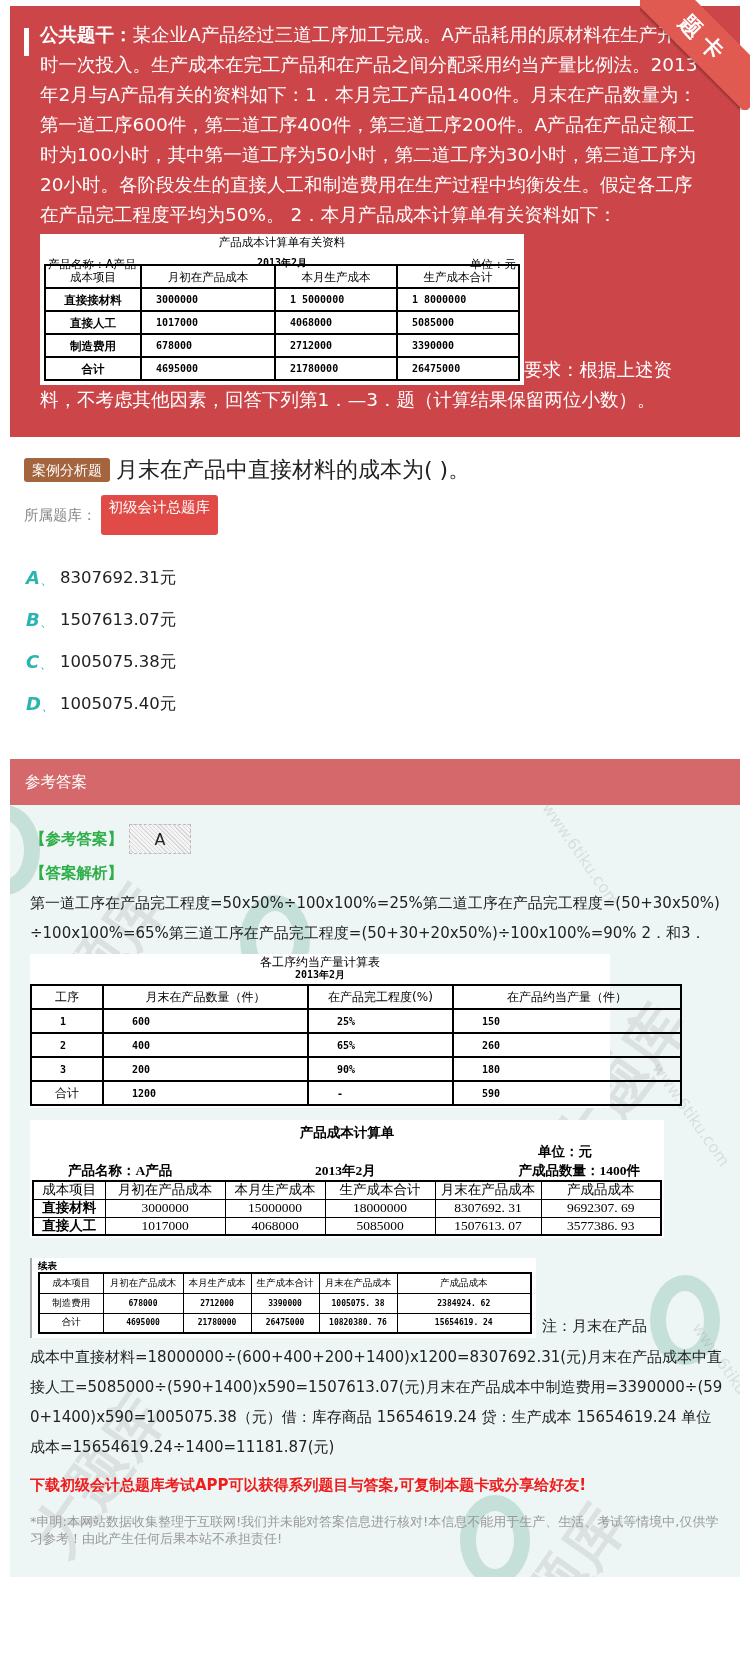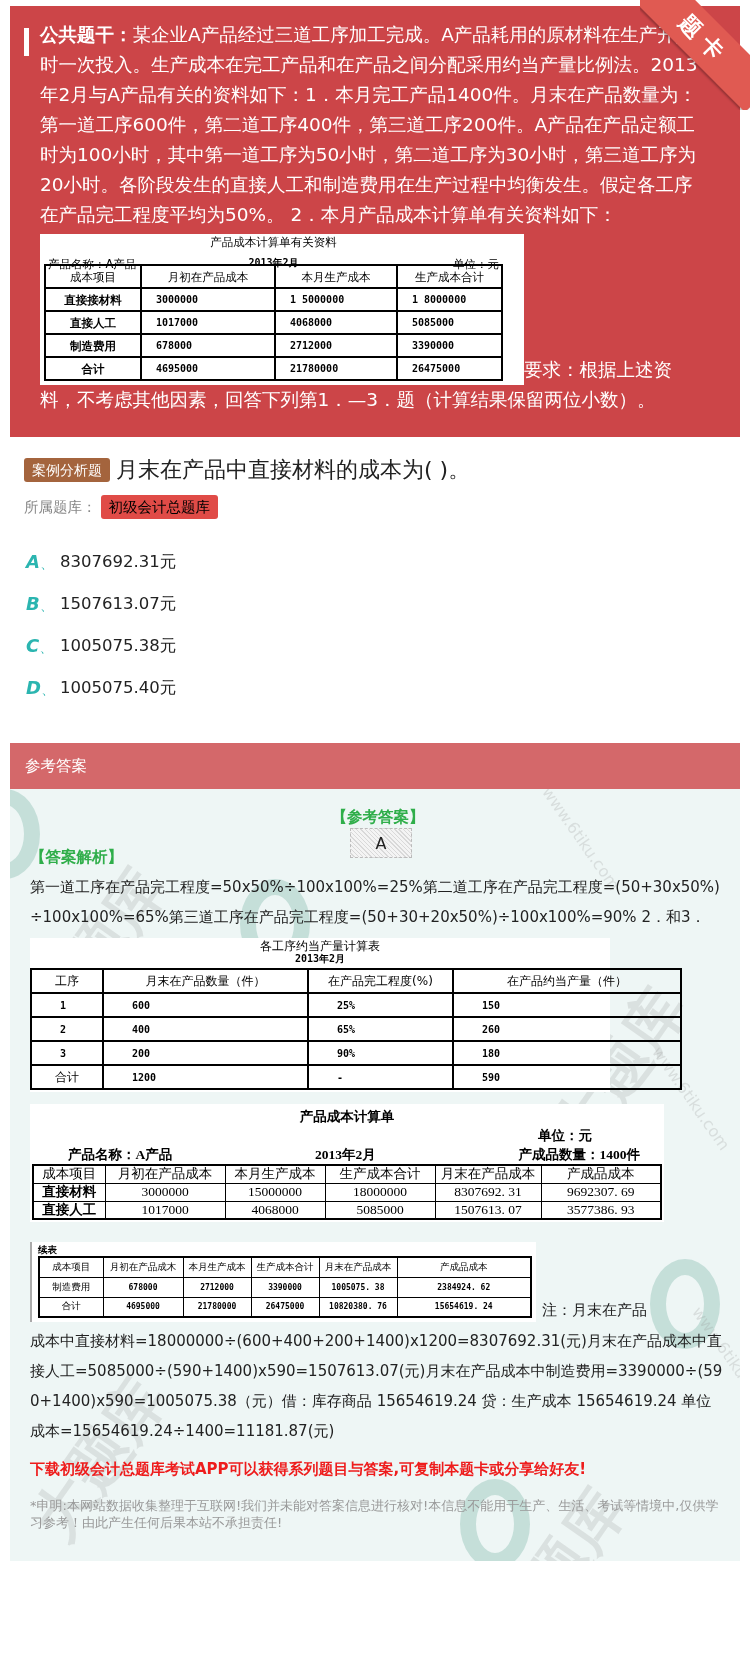--- a/index.html
+++ b/index.html
@@ -20,60 +20,60 @@
   .stem-bar { position: absolute; left: 14px; top: 22px; width: 5px; height: 28px; background: #fff; }
   .stem-label { font-weight: bold; }
   .ribbon-wrap { position: absolute; right: -10px; top: -6px; width: 110px; height: 110px; overflow: hidden; }
   .ribbon {
     position: absolute; right: -34px; top: 18px; width: 160px; height: 44px;
     background: #e05a52; color: #fff; transform: rotate(45deg);
     text-align: center; font-size: 22px; line-height: 44px; font-weight: bold; letter-spacing: 8px;
     box-shadow: 0 2px 2px rgba(0,0,0,0.25);
   }
 
-  .img-table-wrap { display: inline-block; vertical-align: bottom; background: #fff; color: #000; padding: 2px 21px 4px 4px; margin: 4px 0 0 0; width: 484px; }
+  .img-table-wrap { display: inline-block; vertical-align: bottom; background: #fff; color: #000; padding: 2px 4px 4px 4px; margin: 4px 0 0 0; width: 484px; }
   .it-head { position: relative; height: 28px; font-size: 11px; }
   .it-title { position: absolute; left: 0; right: 0; top: 0; text-align: center; font-size: 11.5px; line-height: 13px; }
   .it-date { position: absolute; left: 0; right: 0; top: 12px; text-align: center; font-size: 10px; font-weight: bold; font-family: "DejaVu Sans Mono", monospace; }
   .it-left { position: absolute; left: 4px; top: 13px; font-size: 11.5px; }
   .it-right { position: absolute; right: 4px; top: 13px; font-size: 11.5px; }
   table.img-table { border-collapse: collapse; width: 100%; border: 2px solid #000; }
   table.img-table th, table.img-table td { border: 2px solid #000; height: 23px; font-size: 11.5px; line-height: 14px; font-weight: normal; }
   table.img-table th { text-align: center; }
   table.img-table td.c0 { text-align: center; font-weight: bold; }
   table.img-table td.num { font-family: "DejaVu Sans Mono", monospace; font-weight: bold; font-size: 10px; padding-left: 14px; }
   .stem-tail { font-size: 18.5px; }
 
   
   .q-row { margin: 18px 0 0 24px; display: flex; align-items: center; }
   .q-type { background: #a4643d; color: #fff; font-size: 14px; padding: 0 8px; height: 24px; line-height: 24px; border-radius: 3px; margin-right: 6px; }
   .q-text { font-size: 22px; color: #222; }
   .bank-row { margin: 10px 0 0 24px; display: flex; align-items: center; font-size: 14.5px; color: #888; }
-  .bank-tag { background: #e04b47; color: #000000; height: 24px; line-height: 24px; padding: 0 8px; border-radius: 3px; margin-left: 4px; font-size: 14.5px; }
+  .bank-tag { background: #e04b47; color: #ffffff; height: 40px; line-height: 24px; padding: 0 8px; border-radius: 3px; margin-left: 4px; font-size: 14.5px; }
 
   .options { margin: 22px 0 0 26px; }
   .option { display: flex; align-items: center; height: 42px; cursor: pointer; }
   .opt-letter { color: #2bb5b0; font-weight: bold; font-style: italic; font-size: 18px; width: 34px; }
   .opt-letter .dun { font-style: normal; font-weight: normal; font-size: 14px; }
   .opt-text { font-size: 16.5px; color: #222; }
 
   
   .ans-header {
     margin: 34px 10px 0 10px; width: 730px; height: 46px; background: #d4686a; color: #fff;
     display: flex; align-items: center; justify-content: space-between; padding: 0 14px 0 15px; font-size: 15.5px;
   }
   .ans-body {
     position: relative; margin: 0 10px; width: 730px; background: #eef6f5; padding: 14px 14px 30px 20px; overflow: hidden;
   }
   .wm { position: absolute; pointer-events: none; }
   .wm-ring { width: 70px; height: 90px; border-radius: 50%; border: 16px solid rgba(120,180,165,0.35); }
   .wm-text { color: rgba(150,150,150,0.22); font-size: 60px; font-weight: bold; transform: rotate(-55deg); white-space: nowrap; }
   .wm-url { color: rgba(150,150,150,0.25); font-size: 16px; transform: rotate(55deg); white-space: nowrap; }
 
-  .ref-row { display: flex; align-items: center; height: 32px; margin-top: 4px; position: relative; flex-direction: column; }
+  .ref-row { display: flex; align-items: center; height: 32px; margin-top: 4px; position: relative; }
   .green-label { color: #2fae4a; font-weight: bold; font-size: 15.5px; }
   .ans-img { display: inline-block; width: 62px; height: 30px; margin-left: 6px; background: repeating-linear-gradient(45deg, #f4f4f4 0 2px, #d9d9d9 2px 3px); color: #222; font-size: 16px; text-align: center; line-height: 30px; border: 1px dashed #bbb; }
   .analysis-label { margin-top: 8px; position: relative; }
   .analysis-text { font-size: 15px; line-height: 30px; color: #222; margin-top: 4px; position: relative; word-break: break-all; }
 
   .tbl-box { background: #fff; color: #000; margin-top: 6px; position: relative; }
   .t1-box { width: 580px; padding: 2px 0 2px 0; }
   .t1-title { text-align: center; font-size: 12px; line-height: 13px; }
   .t1-date { text-align: center; font-size: 10px; font-weight: bold; font-family: "DejaVu Sans Mono", monospace; line-height: 11px; margin-bottom: 4px; }
   table.t1 { border-collapse: collapse; width: 652px; border: 2px solid #000; }

